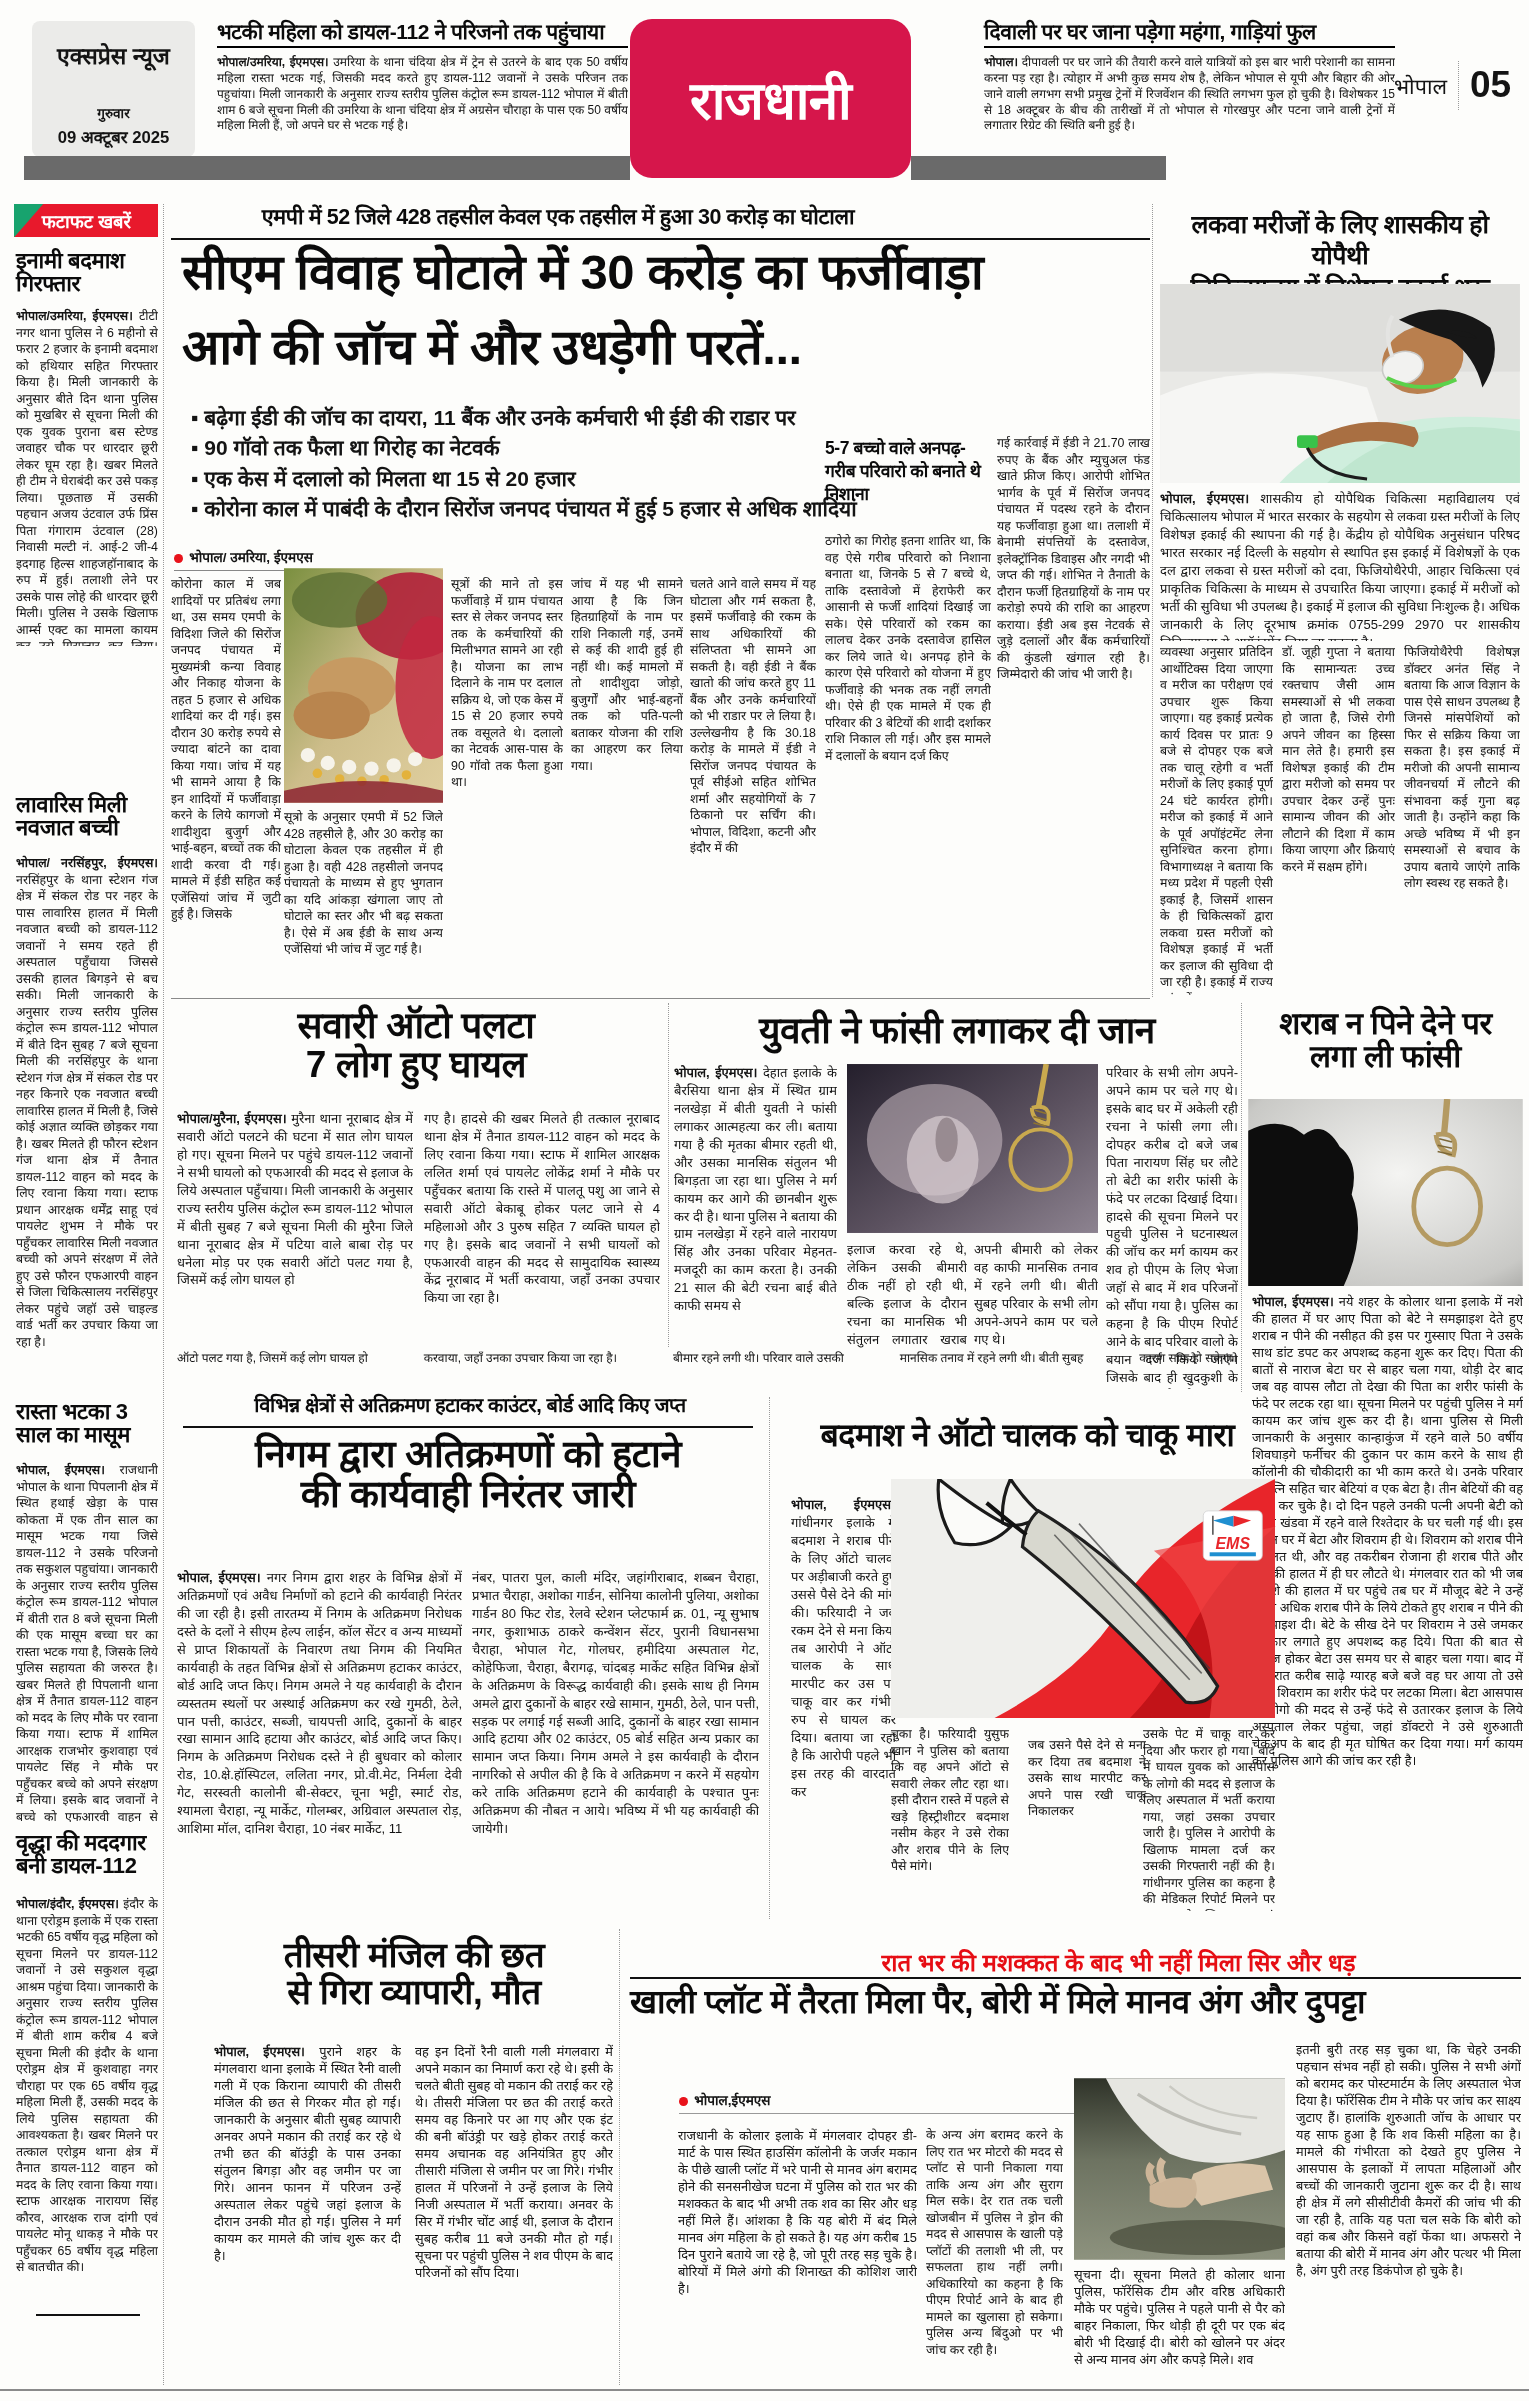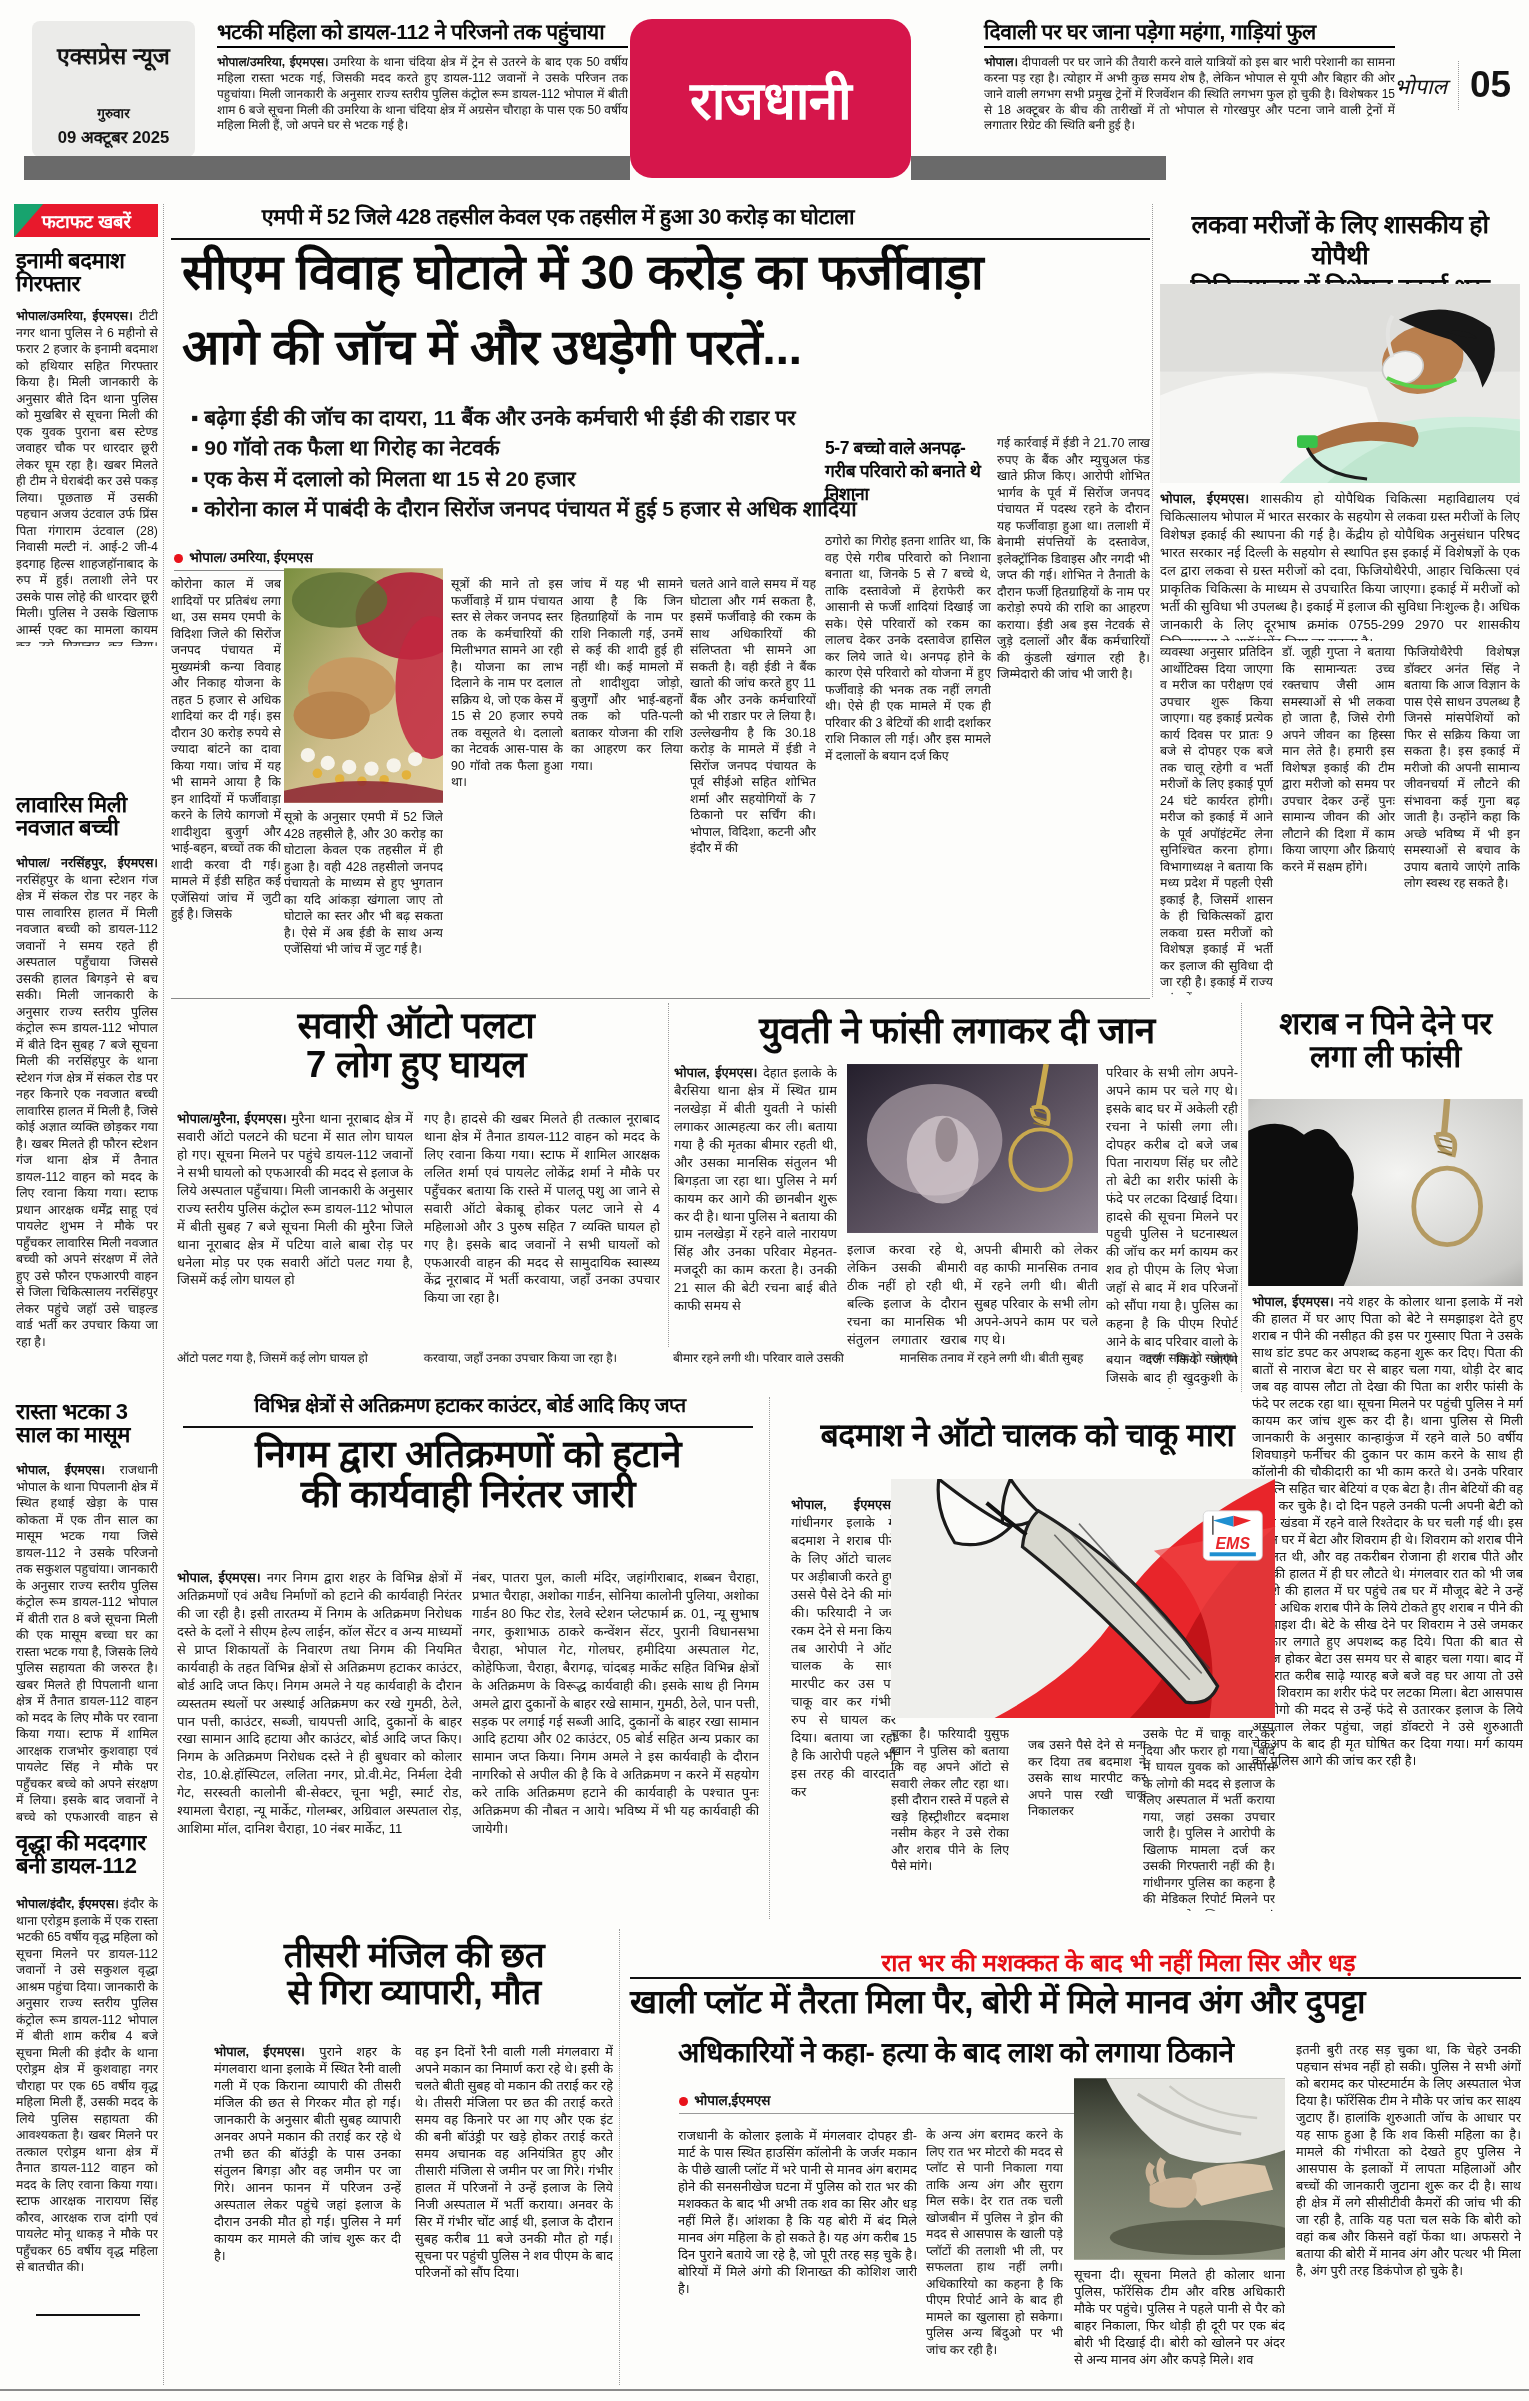--- a/index.html
+++ b/index.html
@@ -39,21 +39,21 @@
   <div class="abs" style="left:630px;top:19px;width:281px;height:159px;background:#d6164b;border-radius:22px;display:flex;align-items:center;justify-content:center;">
     <span style="color:#fff;font-size:53px;font-weight:800;letter-spacing:-0.8px;">राजधानी</span>
   </div>
 
   <div class="abs" style="left:974px;top:21px;width:411px;margin-left:10px;">
     <div class="hd underhead" style="font-size:21px;">दिवाली पर घर जाना पड़ेगा महंगा, गाड़ियां फुल</div>
     <p class="jtxt" style="margin:6.4px 0 0 0;height:102px;font-size:12px;"><b>भोपाल।</b> <span>दीपावली पर घर जाने की तैयारी करने वाले यात्रियों को इस बार भारी परेशानी का सामना करना पड़ रहा है। त्योहार में अभी कुछ समय शेष है, लेकिन भोपाल से यूपी और बिहार की ओर जाने वाली लगभग सभी प्रमुख ट्रेनों में रिजर्वेशन की स्थिति लगभग फुल हो चुकी है। विशेषकर 15 से 18 अक्टूबर के बीच की तारीखों में तो भोपाल से गोरखपुर और पटना जाने वाली ट्रेनों में लगातार रिग्रेट की स्थिति बनी हुई है।</span></p>
   </div>
 
   <div class="abs" style="left:1394px;top:57px;height:56px;display:flex;align-items:center;gap:11px;">
-    <span style="font-size:21.5px;font-style:italic;">भोपाल</span>
+    <span style="font-size:21.5px;">भोपाल</span>
     <span class="dotv" style="height:49px;"></span>
     <span style="font-size:37px;font-weight:800;">05</span>
   </div>
 
   <div class="abs graybar" style="left:24px;top:156px;width:606px;height:24px;"></div>
   <div class="abs graybar" style="left:911px;top:156px;width:255px;height:24px;"></div>
 
   <div class="abs" style="left:14.4px;top:204px;width:144px;height:33px;background:#18a36e;">
     <div class="banner-red" style="position:absolute;left:0;top:0;width:100%;height:100%;clip-path:polygon(20% 0,100% 0,100% 100%,0 100%);display:flex;align-items:center;justify-content:center;">
       <span style="font-size:18.3px;font-weight:800;">फटाफट खबरें</span>
@@ -295,21 +295,20 @@
   <div class="abs hd ctr" style="left:214px;top:1936px;width:400px;font-size:35px;">
     <div>तीसरी मंजिल की छत</div>
     <div>से गिरा व्यापारी, मौत</div>
   </div>
   <p class="abs jtxt" style="left:214px;top:2043px;width:187px;height:338px;margin:0;font-size:12.8px;"><b>भोपाल, ईएमएस।</b> <span>पुराने शहर के मंगलवारा थाना इलाके में स्थित रैनी वाली गली में एक किराना व्यापारी की तीसरी मंजिल की छत से गिरकर मौत हो गई। जानकारी के अनुसार बीती सुबह व्यापारी अनवर अपने मकान की तराई कर रहे थे तभी छत की बॉउंड्री के पास उनका संतुलन बिगड़ा और वह जमीन पर जा गिरे। आनन फानन में परिजन उन्हें अस्पताल लेकर पहुंचे जहां इलाज के दौरान उनकी मौत हो गई। पुलिस ने मर्ग कायम कर मामले की जांच शुरू कर दी है।</span></p>
   <p class="abs jtxt" style="left:415px;top:2043px;width:198px;height:338px;margin:0;font-size:12.8px;">वह इन दिनों रैनी वाली गली मंगलवारा में अपने मकान का निमार्ण करा रहे थे। इसी के चलते बीती सुबह वो मकान की तराई कर रहे थे। तीसरी मंजिला पर छत की तराई करते समय वह किनारे पर आ गए और एक इंट की बनी बॉउंड्री पर खड़े होकर तराई करते समय अचानक वह अनियंत्रित हुए और तीसारी मंजिला से जमीन पर जा गिरे। गंभीर हालत में परिजनों ने उन्हें इलाज के लिये निजी अस्पताल में भर्ती कराया। अनवर के सिर में गंभीर चोंट आई थी, इलाज के दौरान सुबह करीब 11 बजे उनकी मौत हो गई। सूचना पर पहुंची पुलिस ने शव पीएम के बाद परिजनों को सौंप दिया।</p>
 
   <div class="abs kicker-red ctr" style="left:718px;top:1945px;width:801px;font-size:24px;">रात भर की मशक्कत के बाद भी नहीं मिला सिर और धड़</div>
   <div class="abs rule" style="left:630px;top:1977px;width:891px;height:1.6px;"></div>
   <div class="abs hd" style="left:630px;top:1985px;width:891px;font-size:33px;white-space:nowrap;">खाली प्लॉट में तैरता मिला पैर, बोरी में मिले मानव अंग और दुपट्टा</div>
-  <div class="abs hd" style="left:678px;top:2038px;width:638px;font-size:28px;">अधिकारियों ने कहा- हत्या के बाद लाश को लगाया ठिकाने</div>
   <div class="abs" style="left:679px;top:2090px;width:446px;">
     <span class="reddot"></span><span style="font-size:13.6px;font-weight:800;">भोपाल,ईएमएस</span>
     <div style="border-bottom:0.8px solid #999;margin-top:4px;width:435px;"></div>
   </div>
   <p class="abs jtxt" style="left:678px;top:2127px;width:239px;height:255px;margin:0;font-size:12.8px;">राजधानी के कोलार इलाके में मंगलवार दोपहर डी-मार्ट के पास स्थित हाउसिंग कॉलोनी के जर्जर मकान के पीछे खाली प्लॉट में भरे पानी से मानव अंग बरामद होने की सनसनीखेज घटना में पुलिस को रात भर की मशक्कत के बाद भी अभी तक शव का सिर और धड़ नहीं मिले हैं। आंशका है कि यह बोरी में बंद मिले मानव अंग महिला के हो सकते है। यह अंग करीब 15 दिन पुराने बताये जा रहे है, जो पूरी तरह सड़ चुके है। बोरियों में मिले अंगो की शिनाख्त की कोशिश जारी है।</p>
   <p class="abs jtxt" style="left:926px;top:2127px;width:137px;height:255px;margin:0;">के अन्य अंग बरामद करने के लिए रात भर मोटरो की मदद से प्लॉट से पानी निकाला गया ताकि अन्य अंग और सुराग मिल सके। देर रात तक चली खोजबीन में पुलिस ने ड्रोन की मदद से आसपास के खाली पड़े प्लॉटों की तलाशी भी ली, पर सफलता हाथ नहीं लगी। अधिकारियो का कहना है कि पीएम रिपोर्ट आने के बाद ही मामले का खुलासा हो सकेगा। पुलिस अन्य बिंदुओ पर भी जांच कर रही है।</p>
 
   <div class="abs" style="left:1074px;top:2078px;width:211px;height:182px;">
     <svg width="211" height="182" viewBox="0 0 265 228">
       <defs>

